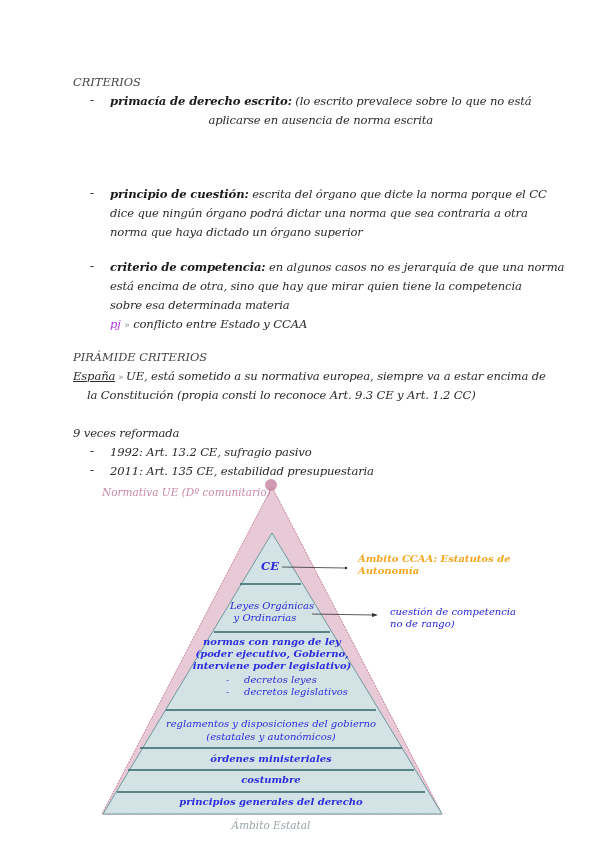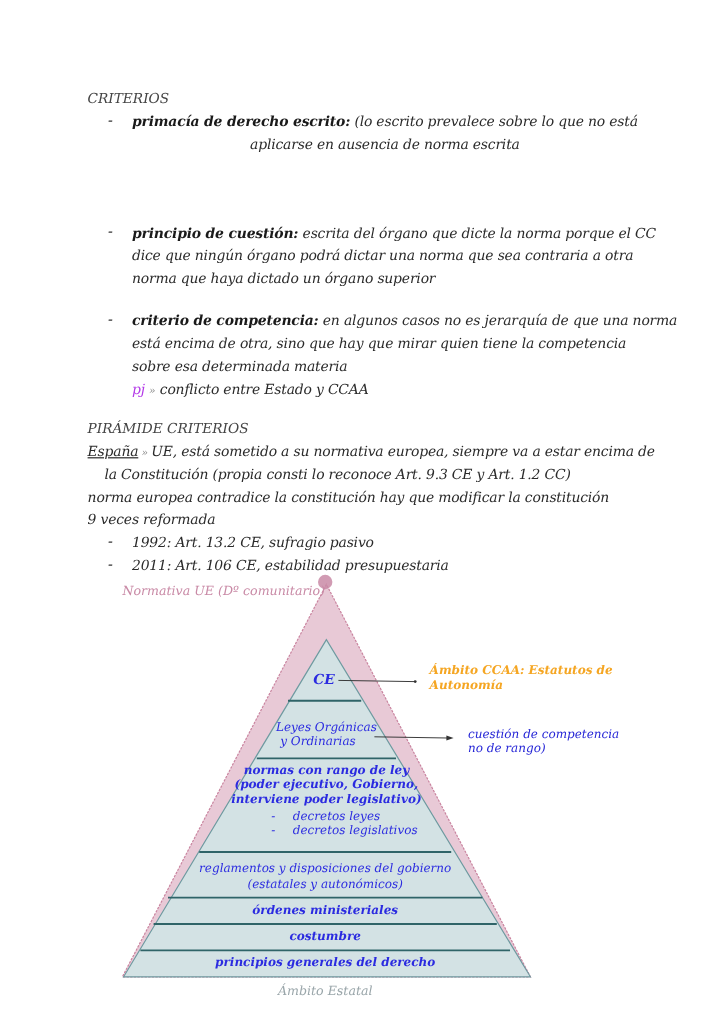--- a/index.html
+++ b/index.html
@@ -42,27 +42,26 @@
     <div>está encima de otra, sino que hay que mirar quien tiene la competencia</div>
     <div>sobre esa determinada materia</div>
     <div><span class="pj">pj</span> <span class="arrow-glyph">»</span><span> conflicto entre Estado y CCAA</span></div>
   </div>
 
   <div class="txt heading" style="left:73px; top:348px;">PIRÁMIDE CRITERIOS</div>
   <div class="txt" style="left:73px; top:367px;text-align:right;">
     <span class="u">España</span><span class="arrow-glyph"> » </span><span>UE, está sometido a su normativa europea, siempre va a estar encima de</span>
   </div>
   <div class="txt" style="left:63px; top:386px;margin-left:24px;">la Constitución (propia consti lo reconoce Art. 9.3 CE y Art. 1.2 CC)</div>
-  <div class="txt" style="left:73px; top:405px;">norma europea contradice la constitución hay que modificar la constitución</div>
   <div class="txt" style="left:73px; top:424px;">9 veces reformada</div>
 
   <div class="dash" style="left:90px; top:444px;">-</div>
   <div class="txt" style="left:110px; top:443px;">1992: Art. 13.2 CE, sufragio pasivo</div>
   <div class="dash" style="left:90px; top:463px;">-</div>
-  <div class="txt" style="left:110px; top:462px;">2011: Art. 106 CE, estabilidad presupuestaria</div>
+  <div class="txt" style="left:110px; top:462px;">2011: Art. 135 CE, estabilidad presupuestaria</div>
 
   <svg style="position:absolute; left:0; top:0;" width="600" height="848" viewBox="0 0 600 848">
 
     <polygon points="272,487 102,814 442,814" fill="#e8c9d6" stroke="#c9849f" stroke-width="1" stroke-dasharray="2,1"></polygon>
     <circle cx="271" cy="485" r="6" fill="#c98aa6" opacity="0.85"></circle>
 
     <polygon points="272,533 103,814 442,814" fill="#d3e2e4" stroke="#6e9aa0" stroke-width="1"></polygon>
 
     <g stroke="#2f6468" stroke-width="1.6">
       <line x1="240" y1="584" x2="301" y2="584"></line>

